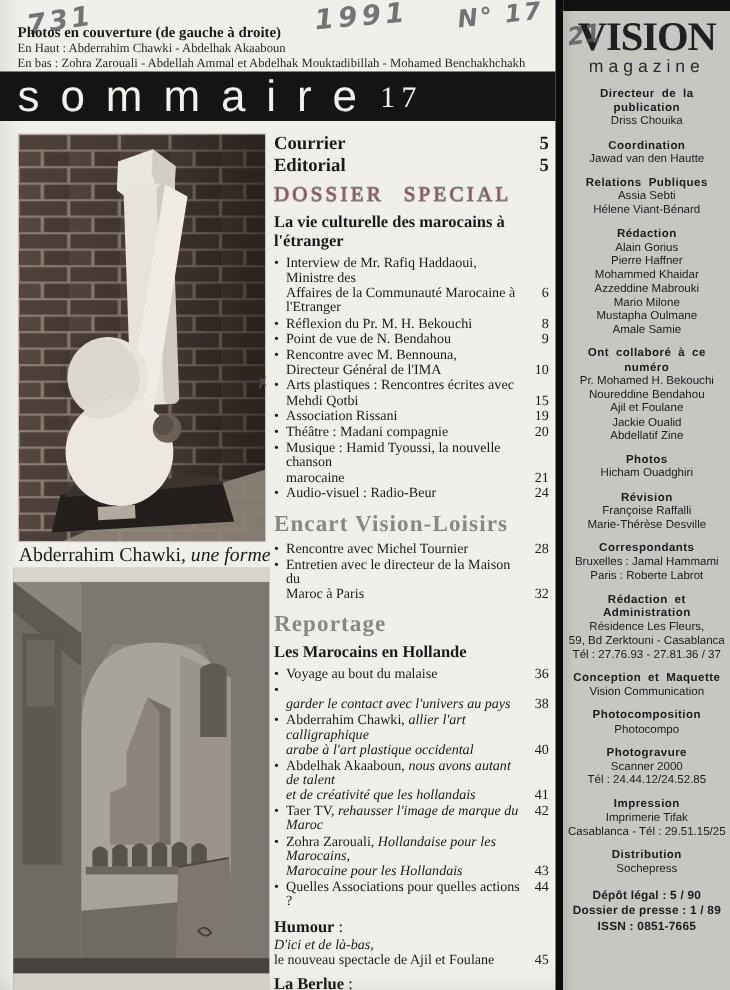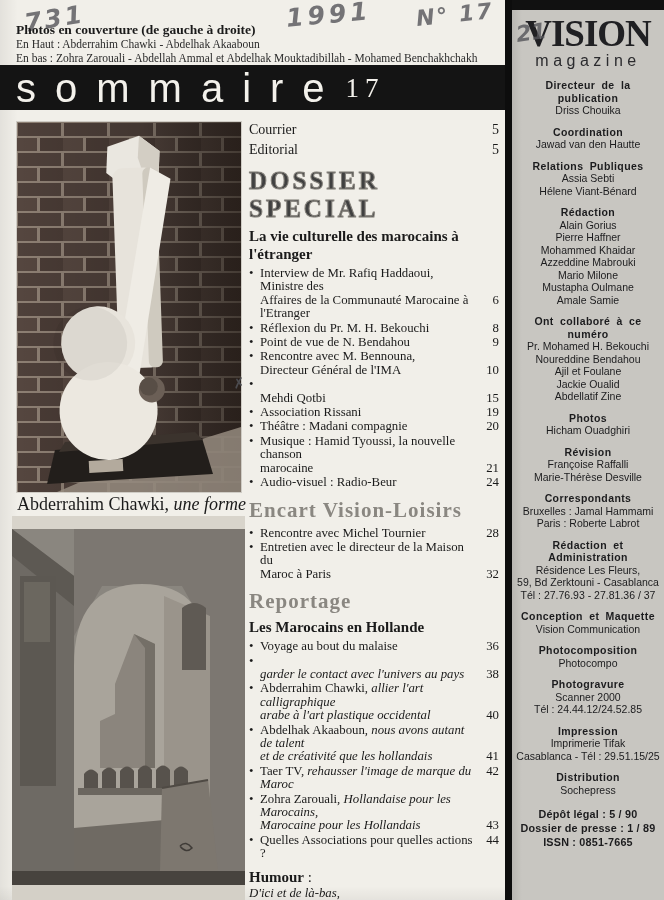--- a/index.html
+++ b/index.html
@@ -29,24 +29,24 @@
   .banner-number{font-size:27px;letter-spacing:6px;margin-left:2px;line-height:40px;font-family:Liberation Serif, serif;}
   
   .photo1{position:absolute;left:17px;top:122px;width:224px;height:370px;box-shadow:0 0 0 1px #cfccc5;}
   .caption1{position:absolute;left:17px;top:494px;width:300px;font-size:18px;color:#22222
   2;}
   .caption1 .it{font-style:italic;}
   .photo2{position:absolute;left:12px;top:516px;width:233px;height:384px;}
   svg{display:block;}
   
   .toc{position:absolute;left:249px;top:120px;width:250px;}
-  .toc-row{display:flex;font-weight:normal;font-size:14px;line-height:20px;}
+  .toc-row{display:flex;font-weight:bold;font-size:17px;line-height:20px;}
   .toc-row .lt{flex:1;}
-  .toc-heading-outline{font-size:25px;font-weight:bold;letter-spacing:3px;word-spacing:10px;
-       margin:7px 0 4px;color:#404040;-webkit-text-stroke:1px #84817b;
+  .toc-heading-outline{font-size:19px;font-weight:normal;letter-spacing:3px;word-spacing:10px;
+       margin:7px 0 4px;color:#be185d;-webkit-text-stroke:1px #84817b;
        text-shadow:0 0 1px #9a978f;}
   .toc-heading-gray{font-size:21px;font-weight:bold;letter-spacing:1px;color:#8a8781;margin:8px 0 4px;}
   .toc-sub{font-weight:bold;font-size:15px;line-height:18px;margin:1px 0 4px;}
   .toc-label{font-weight:bold;font-size:15px;line-height:18px;margin:7px 0 1px;}
   .toc-label .colon{font-weight:normal;}
   .toc-entry{position:relative;font-size:12.8px;margin:1px 0;}
   .toc-line{display:flex;line-height:13.4px;}
   .toc-line .bullet{width:11px;flex:0 0 11px;}
   .toc-line .bspace{width:11px;flex:0 0 11px;}
   .toc-line .lt{flex:1;}
@@ -216,20 +216,21 @@
         <div class="toc-line">
           <span class="bspace"></span>
           <span class="lt"><span>Directeur Général de l'IMA</span></span>
           <span class="pg">10</span>
         </div>
       </div>
       <div class="toc-entry">
         <span class="hw-x">✗</span>
         <div class="toc-line">
           <span class="bullet">•</span>
+          <span class="lt"><span>Arts plastiques : Rencontres écrites avec</span></span>
           <span class="pg"></span>
         </div>
         <div class="toc-line">
           <span class="bspace"></span>
           <span class="lt"><span>Mehdi Qotbi</span></span>
           <span class="pg">15</span>
         </div>
       </div>
       <div class="toc-entry">
         <div class="toc-line">

